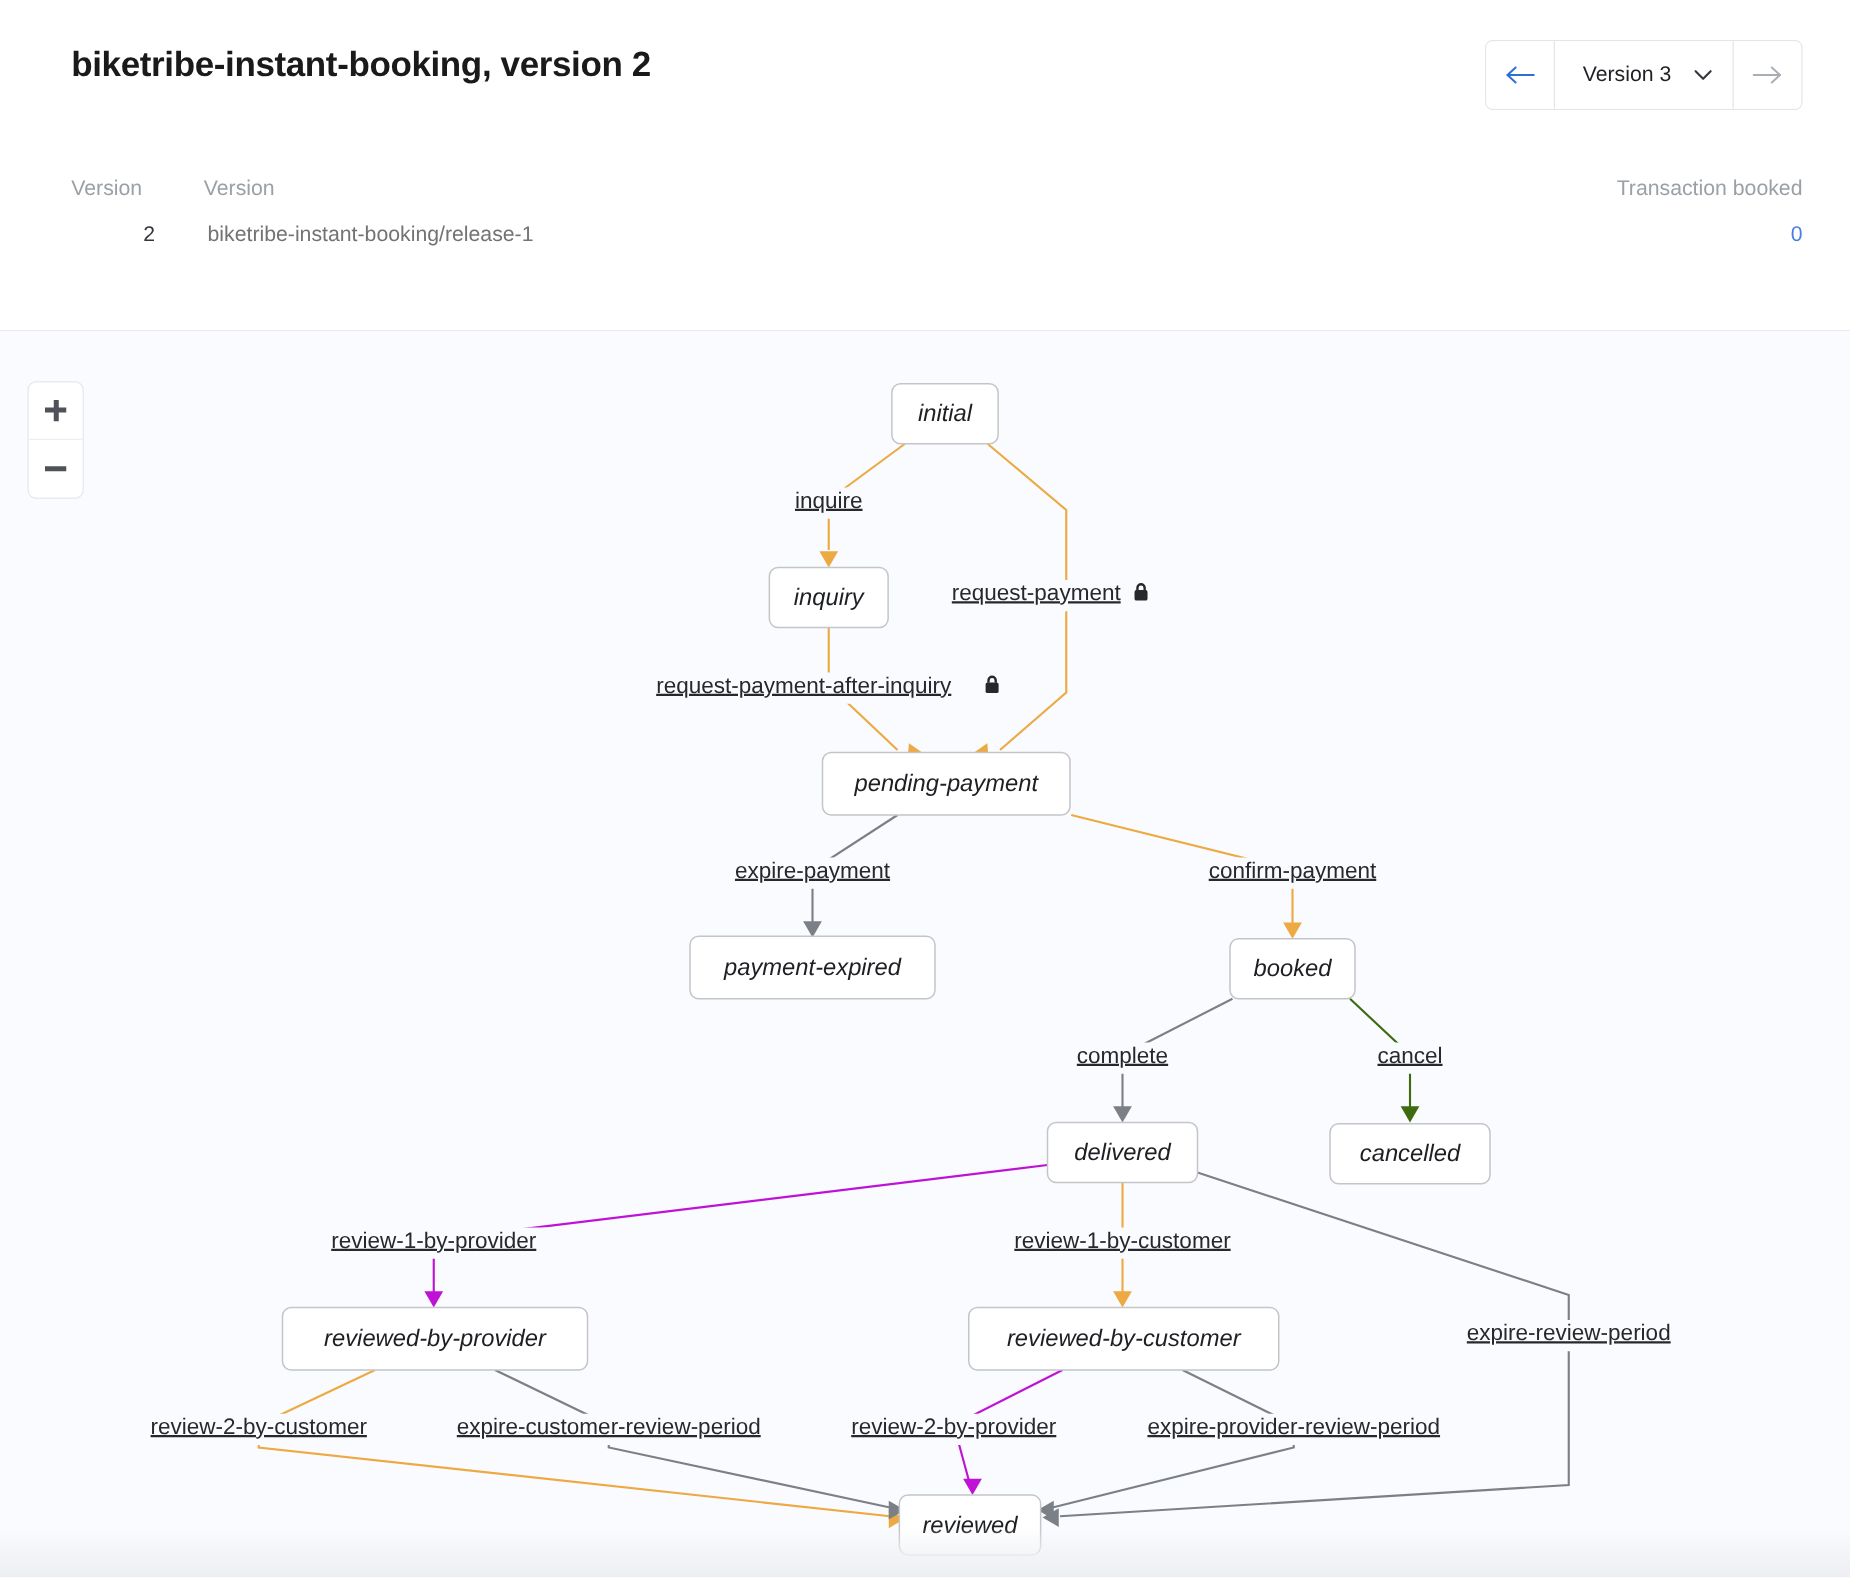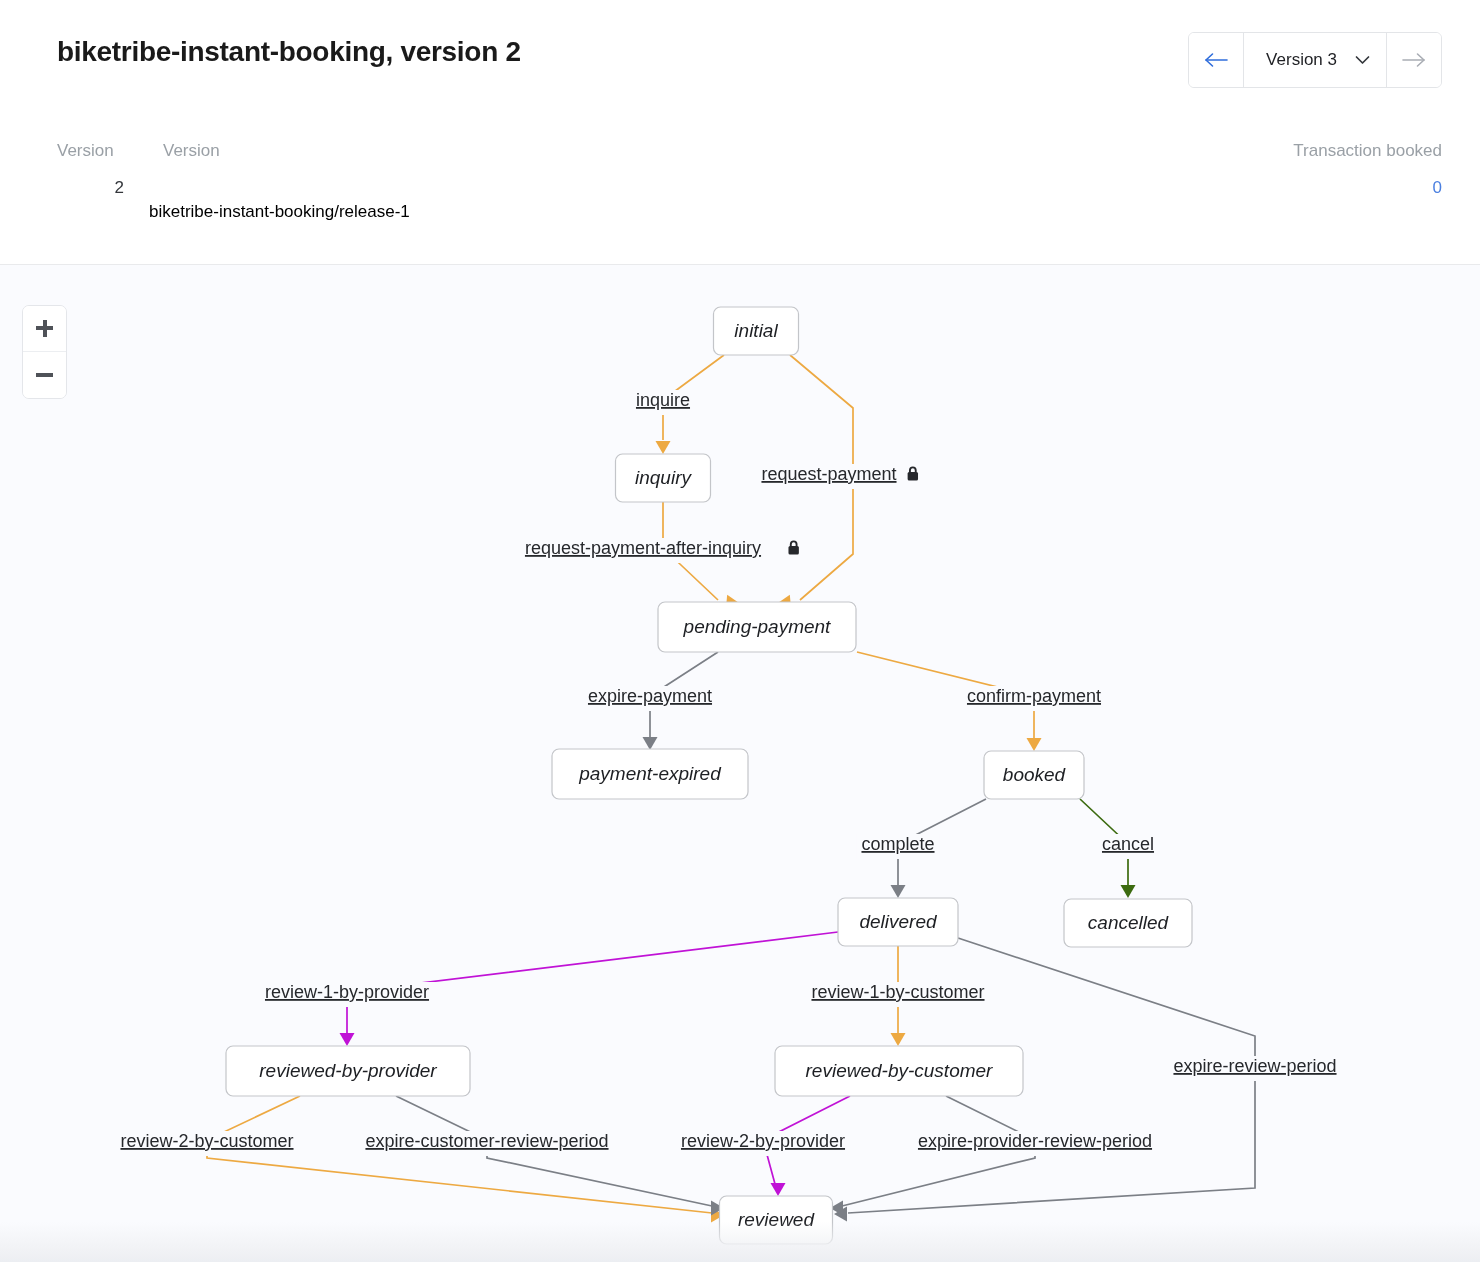--- a/index.html
+++ b/index.html
@@ -46,21 +46,21 @@
   .meta {
     position: absolute; left: 57px; top: 141px; right: 38px; height: 70px;
   }
   .meta-head {
     position: absolute; top: 0; left: 0; right: 0; height: 26px;
   }
   .m-version-h { position: absolute; left: 0;   top: 0; font-size: 17px; color: #9aa0a6; }
   .m-alias-h   { position: absolute; left: 106px; top: 0; font-size: 17px; color: #9aa0a6; }
   .m-count-h   { position: absolute; right: 0;  top: 0; font-size: 17px; color: #9aa0a6; white-space: nowrap; }
   .m-version-v { position: absolute; left: 47px; top: 37px; font-size: 17px; color: #33363b; width: 20px; text-align: right;}
-  .m-alias-v   { position: absolute; left: 92px; top: 37px; font-size: 17px; color: #000000; margin-top: 24px; }
+  .m-alias-v   { position: absolute; left: 109px; top: 37px; font-size: 17px; color: #737373; }
   .m-count-v   { position: absolute; right: 0;  top: 37px; font-size: 17px; color: #4a7fe0; }
 
   
   .canvas {
     position: absolute; left: 0; top: 265px; width: 1480px; height: 997px;
     background: #fafbfe;
     overflow: hidden;
   }
   .canvas-fade {
     position: absolute; left: 0; bottom: 0; width: 100%; height: 40px;

